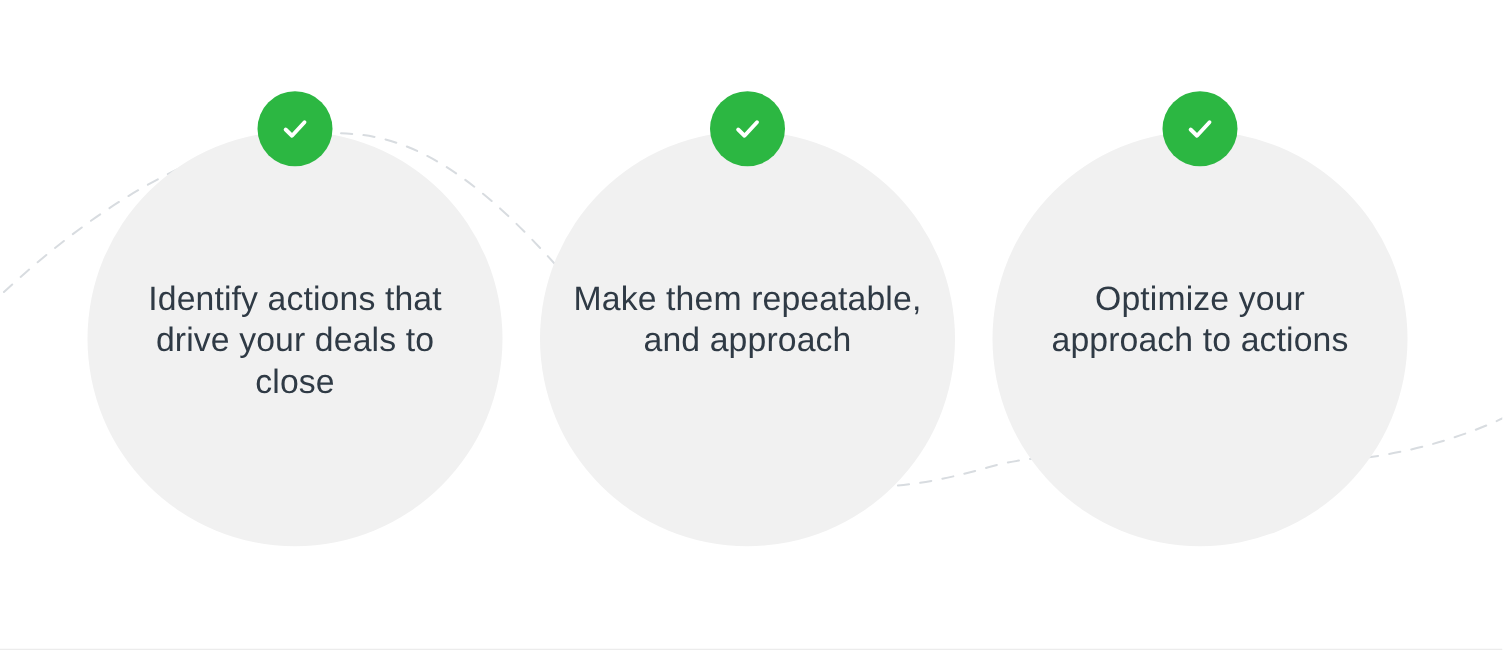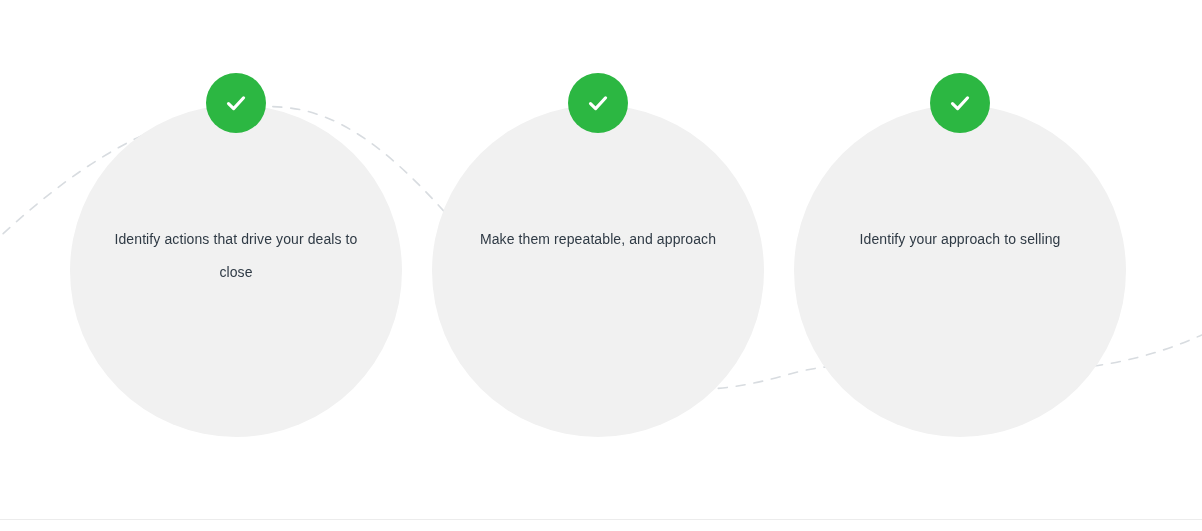--- a/index.html
+++ b/index.html
@@ -60,21 +60,21 @@
     border-radius: 50%;
     background: #f1f1f1;
   }
 
   .step-label {
     position: absolute;
     left: 26px;
     top: 150px;
     width: 280px;
     text-align: center;
-    font-size: 14px;
+    font-size: 27px;
     line-height: 33px;
     color: #2f3a45;
     letter-spacing: 0.1px;
   }
 
   .step-badge {
     position: absolute;
     left: 136px;
     top: 0px;
     width: 60px;
@@ -130,21 +130,21 @@
         <span>
           <svg width="30" height="30" viewBox="0 0 30 30">
             <path d="M7.5 15.6 L12.6 20.6 L22.6 9.8" fill="none" stroke="#ffffff" stroke-width="3.1" stroke-linecap="round" stroke-linejoin="round"></path>
           </svg>
         </span>
       </div>
     </div>
 
     <div class="step step-3">
       <div class="step-circle"></div>
-      <div class="step-label">Identify your approach to selling</div>
+      <div class="step-label">Optimize your approach to actions</div>
       <div class="step-badge">
         <span>
           <svg width="30" height="30" viewBox="0 0 30 30">
             <path d="M7.5 15.6 L12.6 20.6 L22.6 9.8" fill="none" stroke="#ffffff" stroke-width="3.1" stroke-linecap="round" stroke-linejoin="round"></path>
           </svg>
         </span>
       </div>
     </div>
 
   </div>

